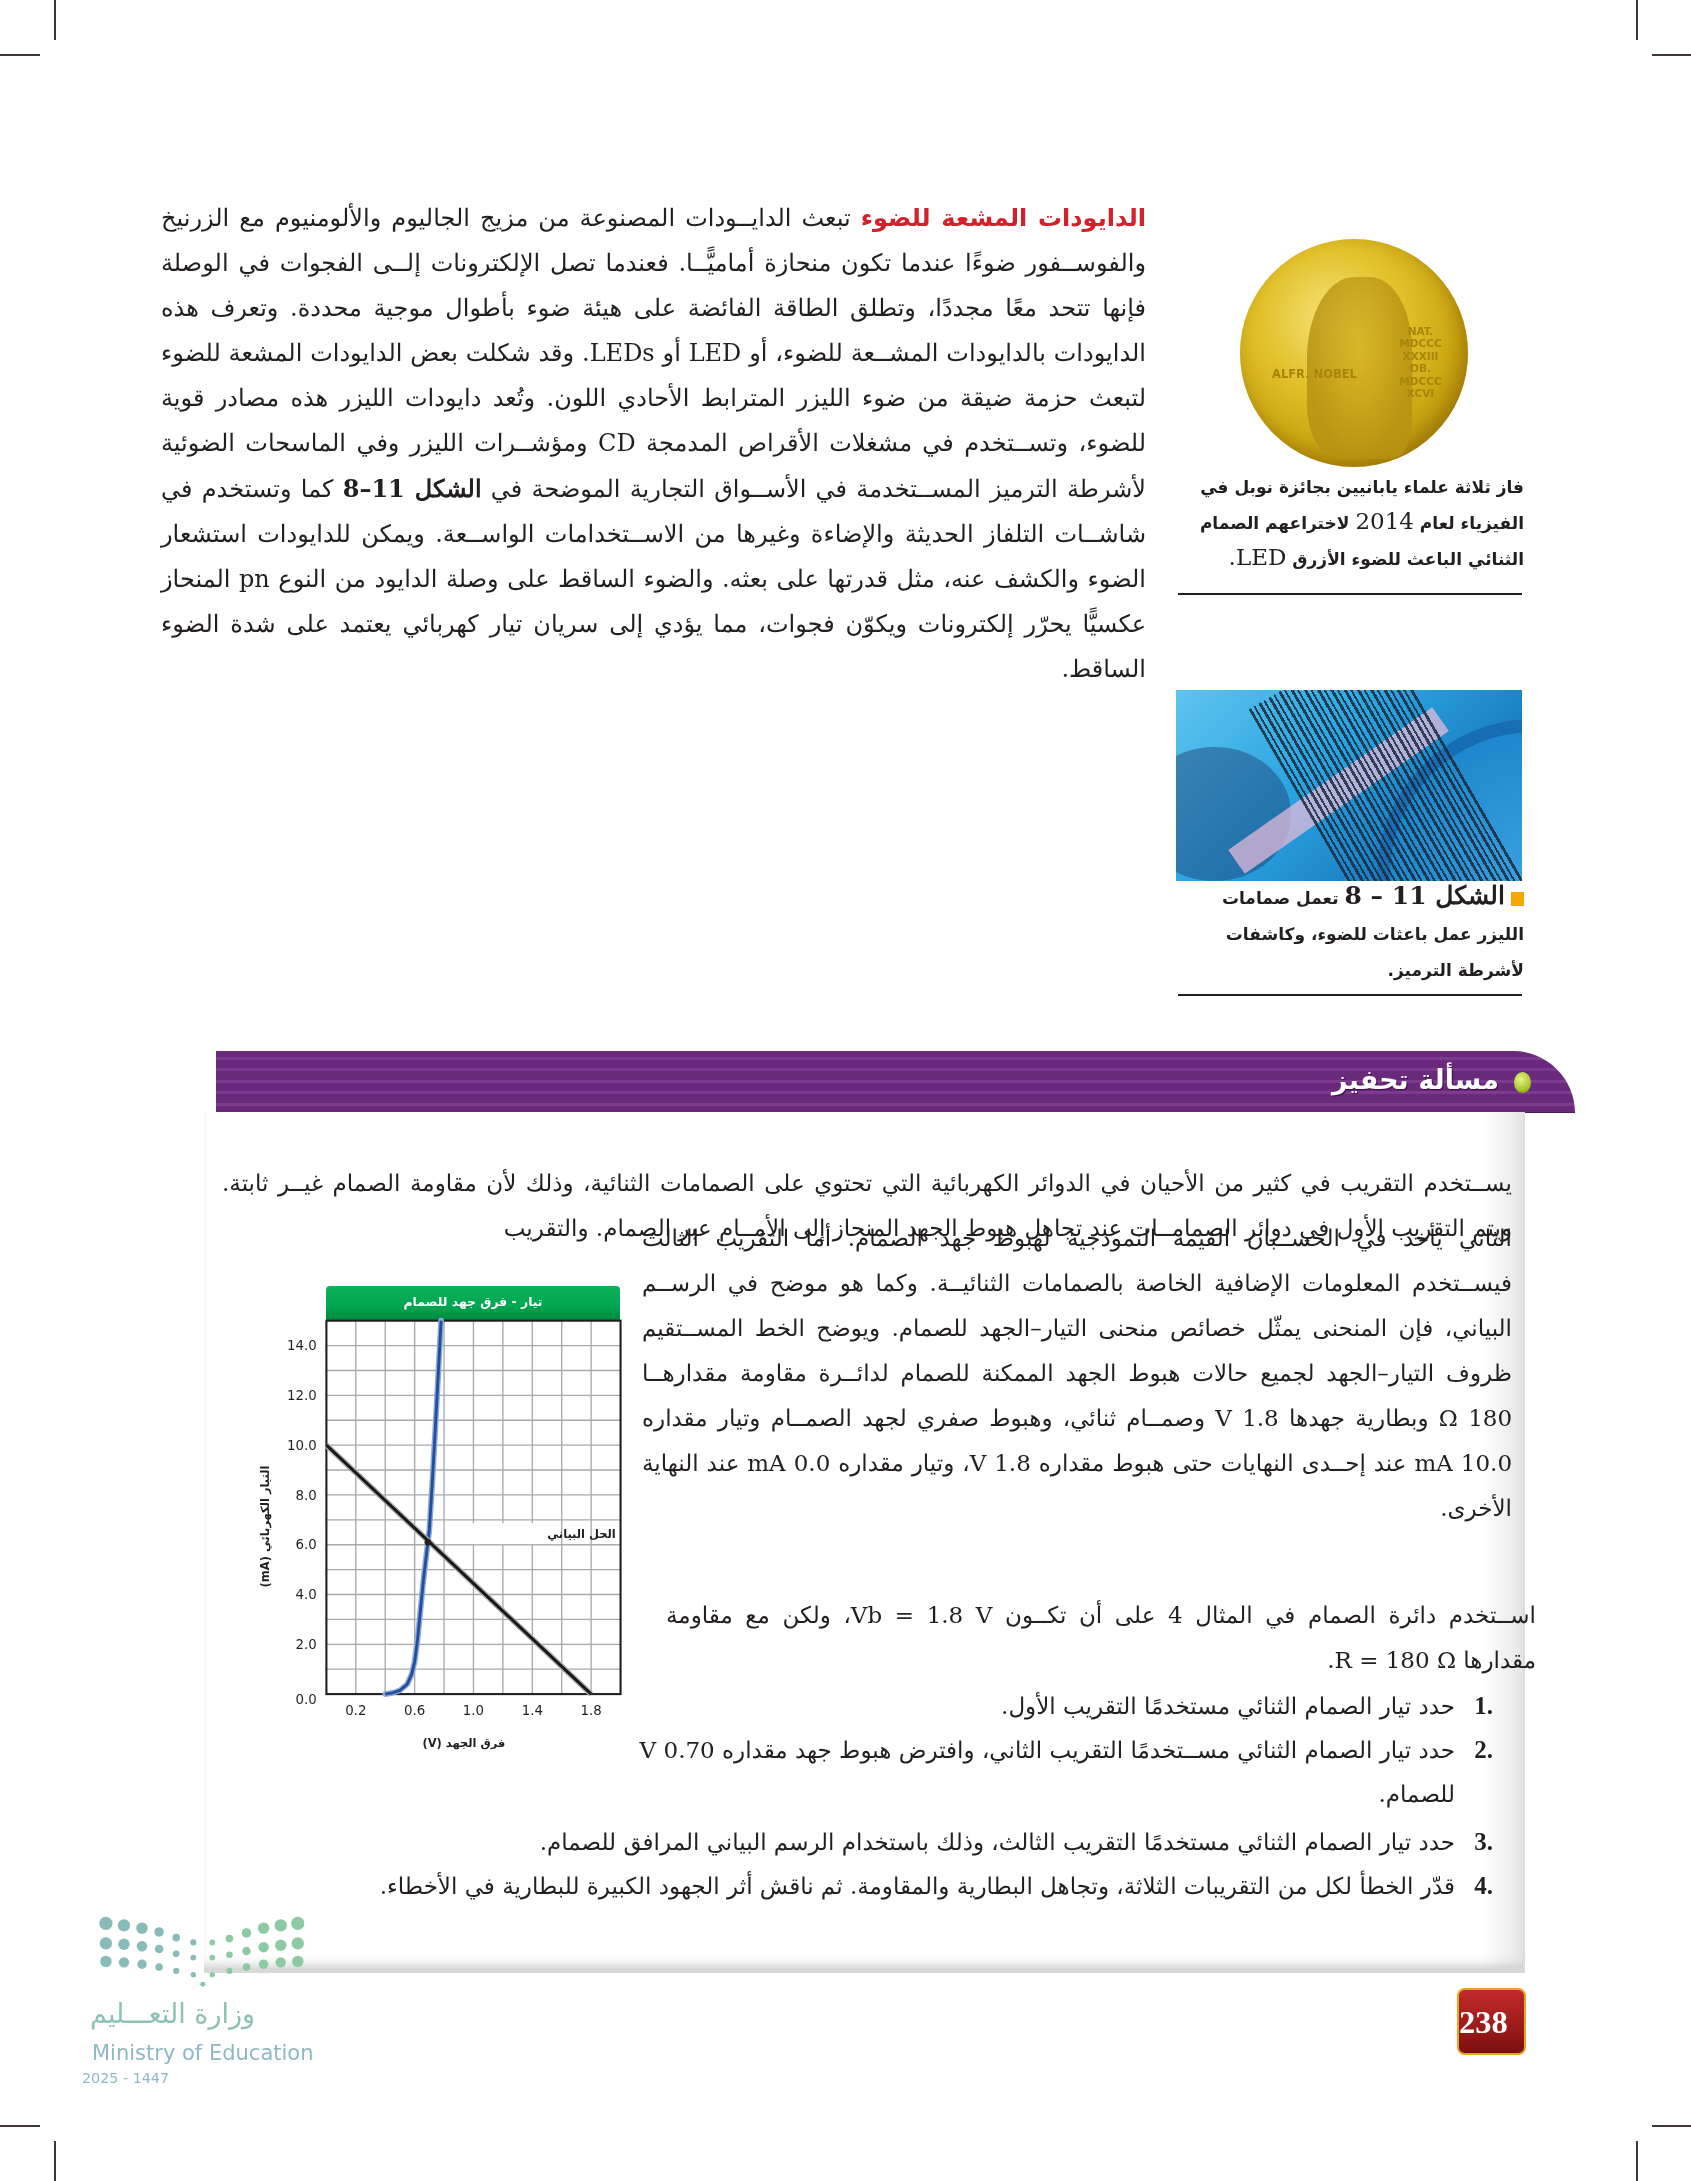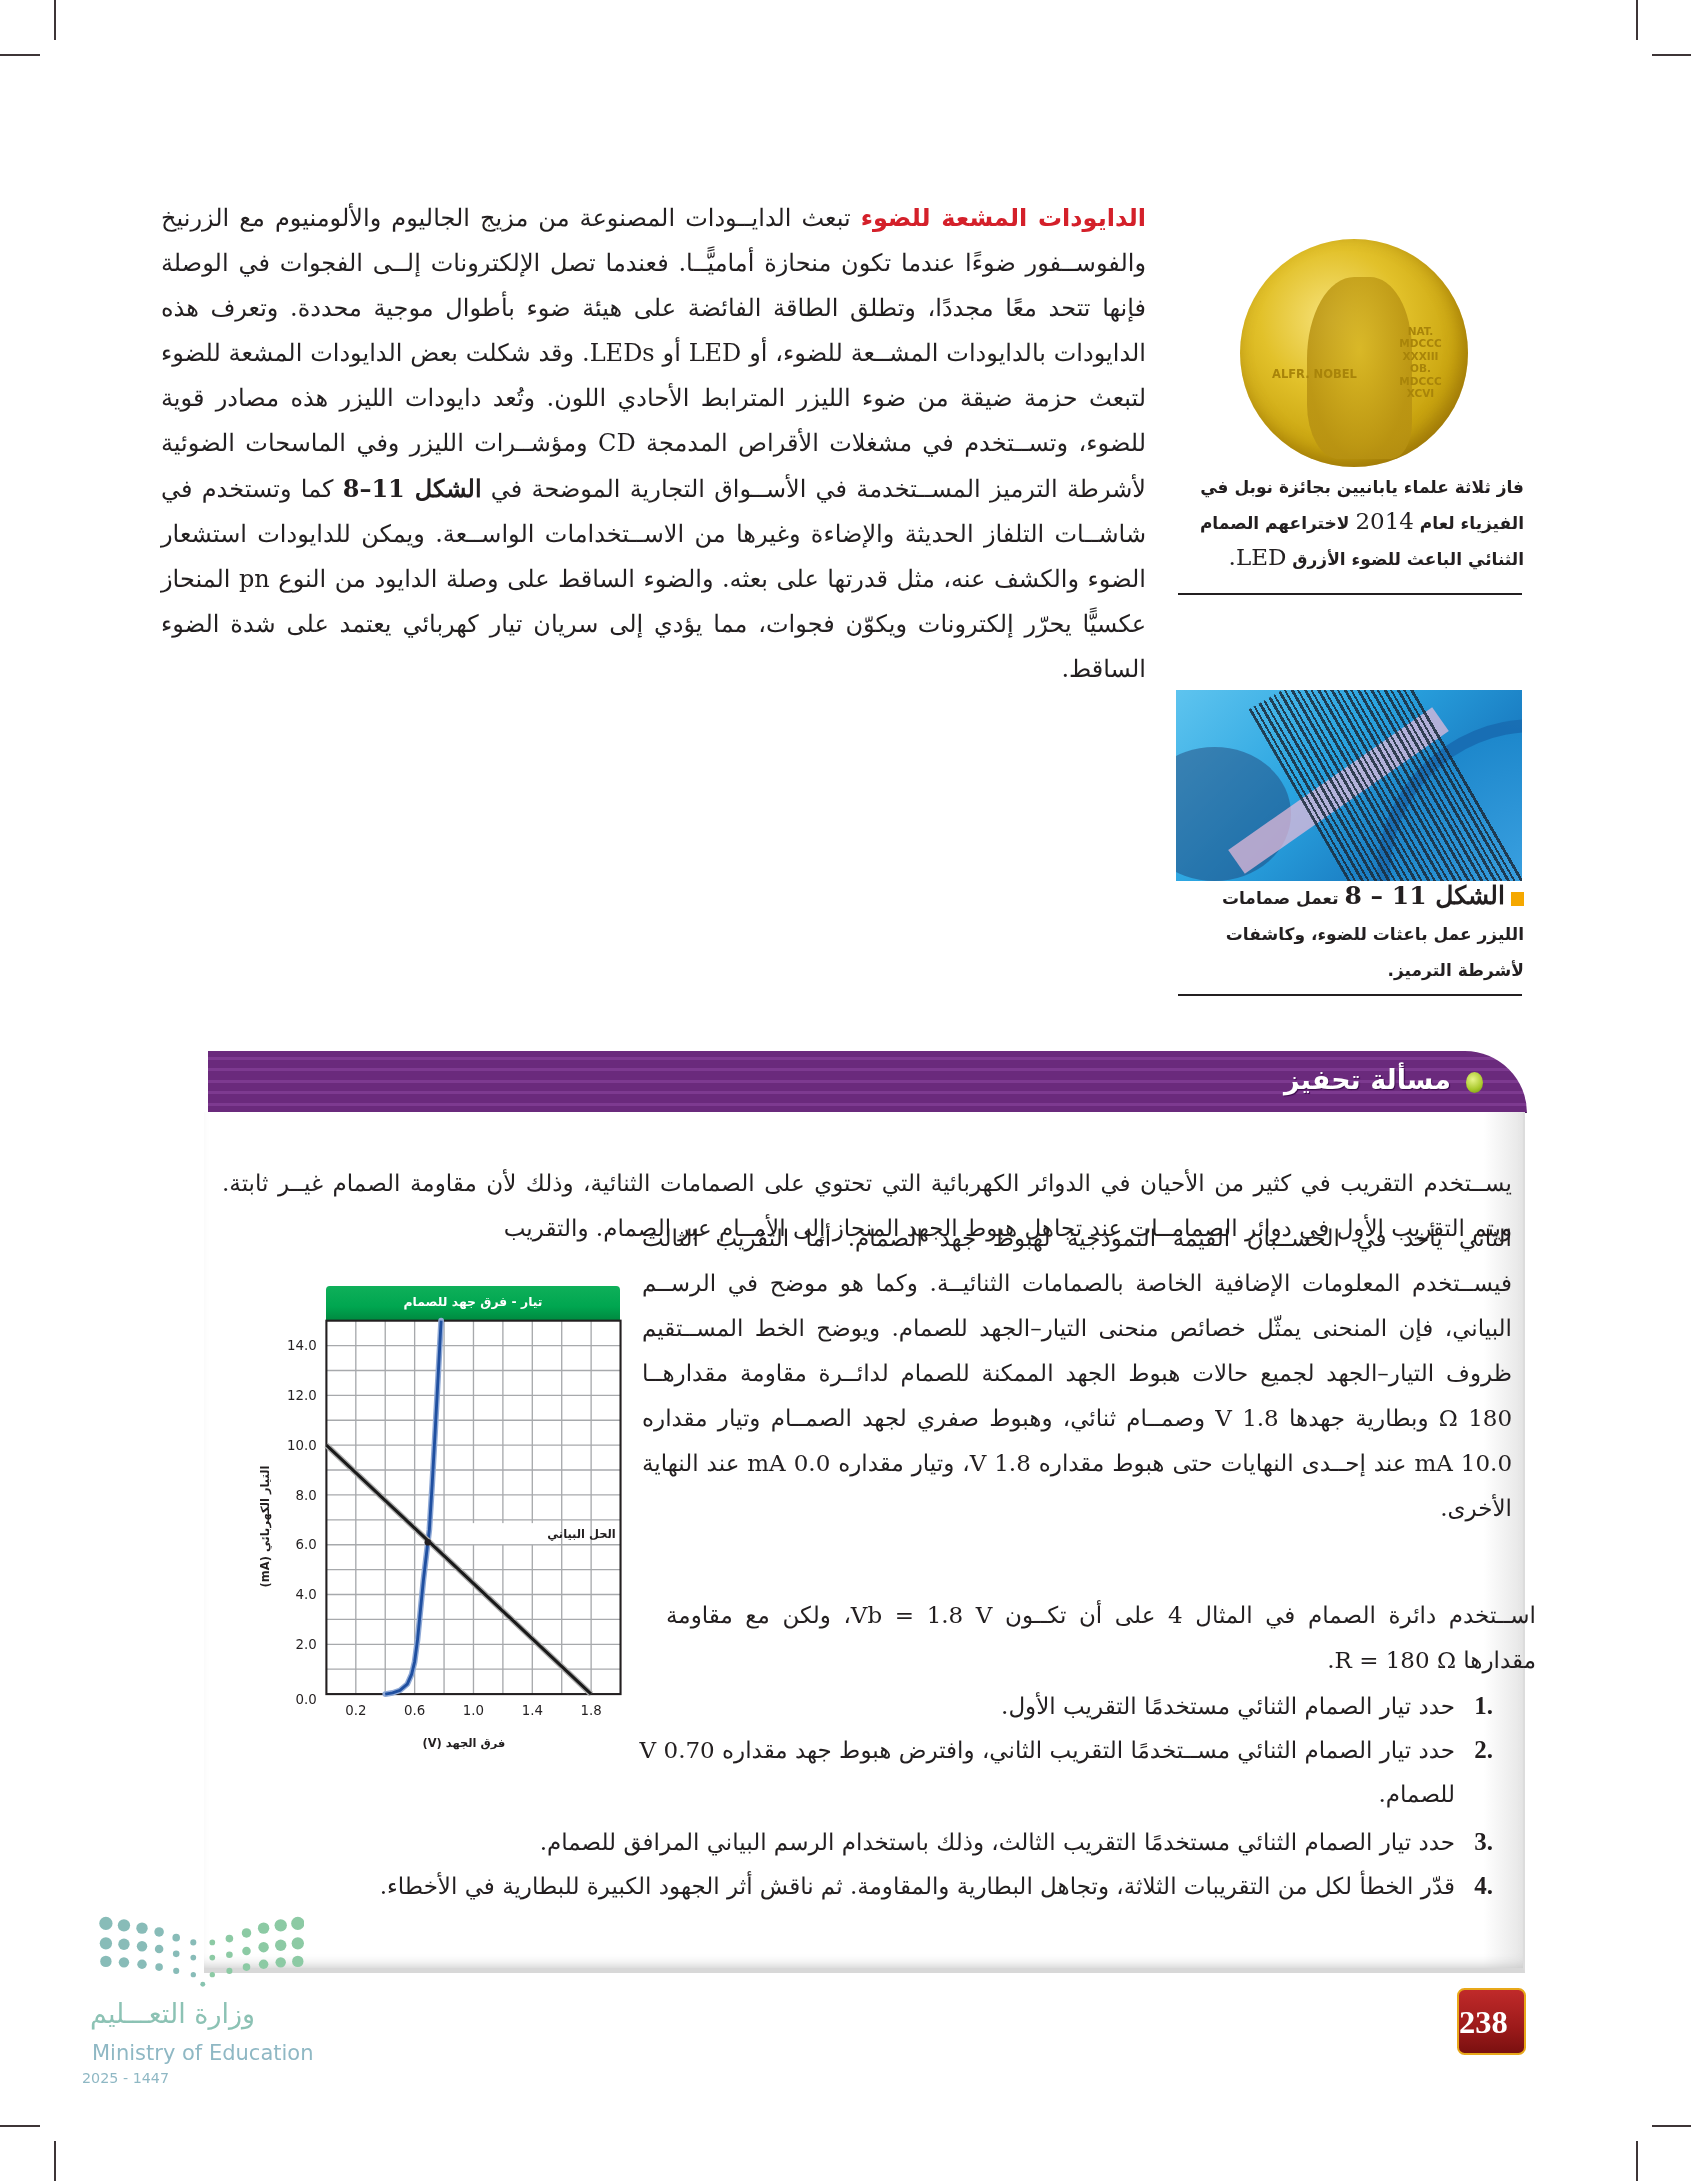--- a/index.html
+++ b/index.html
@@ -28,23 +28,23 @@
                  border:13.4px solid rgba(20,90,160,0.55); background: radial-gradient(circle, #3aa0e0 0%, #1e88cc 70%); }
   .barcode-img .label { position:absolute; left:134px; top:-38px; width:153px; height:287px; transform:rotate(-30deg);
                  background: repeating-linear-gradient(90deg, #1a2a3a 0 2.9px, transparent 2.9px 5.7px, #1a2a3a 5.7px 7.6px, transparent 7.6px 11.5px);
                  opacity:0.85; }
   .barcode-img .pink { position:absolute; left:38px; top:86px; width:249px; height:29px; background:rgba(240,190,220,0.7); transform:rotate(-35deg); }
   .barcode-img .glow { position:absolute; left:-38px; top:57px; width:153px; height:134px; border-radius:50%; background:rgba(30,60,110,0.45); }
   .bullet-sq { display:inline-block; width:13.4px; height:13.4px; background:#f5a800; margin-left:5.7px; vertical-align:middle; }
 
   
   .challenge { position:absolute; left:204px; top:1051px; width:1319px; height:918px; }
-  .ch-header { position:absolute; left:4px; top:0; width:1319px; height:61px; border-radius:0 115px 0 0;
+  .ch-header { position:absolute; left:12px; top:0; width:1319px; height:61px; border-radius:0 115px 0 0;
                background: repeating-linear-gradient(180deg, #6a2a7c 0 5.7px, #7d3a90 5.7px 8.6px, #6a2a7c 8.6px 11.5px);
-               border-bottom:1.9px solid #4a1a5a; }
+               border-bottom:1.9px solid #4a1a5a;padding-left:40px; }
   .ch-title { position:absolute; right:76px; top:13.4px; font-family:"DejaVu Sans", sans-serif; font-weight:bold;
               font-size:27px; color:#ffffff; direction:rtl; text-shadow:1px 1px 1px #3a0a4a; }
   .ch-dot { position:absolute; right:44px; top:21px; width:17px; height:21px; border-radius:50%;
             background: radial-gradient(circle at 40% 35%, #e8f58a 0%, #a8c82a 60%, #6a8a10 100%); }
   .ch-body { position:absolute; left:0; top:61px; width:1319px; height:856px;
              background: linear-gradient(90deg, #ffffff 0%, #ffffff 97%, #e6e6e6 100%);
              box-shadow: inset 0 -9.6px 13.4px -9.6px #bbb; border-right:2.9px solid #dcdcdc; border-bottom:5.7px solid #d8d8d8; }
   .ch-text { position:absolute; direction:rtl; text-align:justify; text-align-last:right;
              font-family:"DejaVu Serif", serif; font-size:23px; line-height:45px; color:#231f20; }
   .q-list { position:absolute; direction:rtl; font-family:"DejaVu Serif", serif; font-size:23px; line-height:44px; color:#231f20; }

